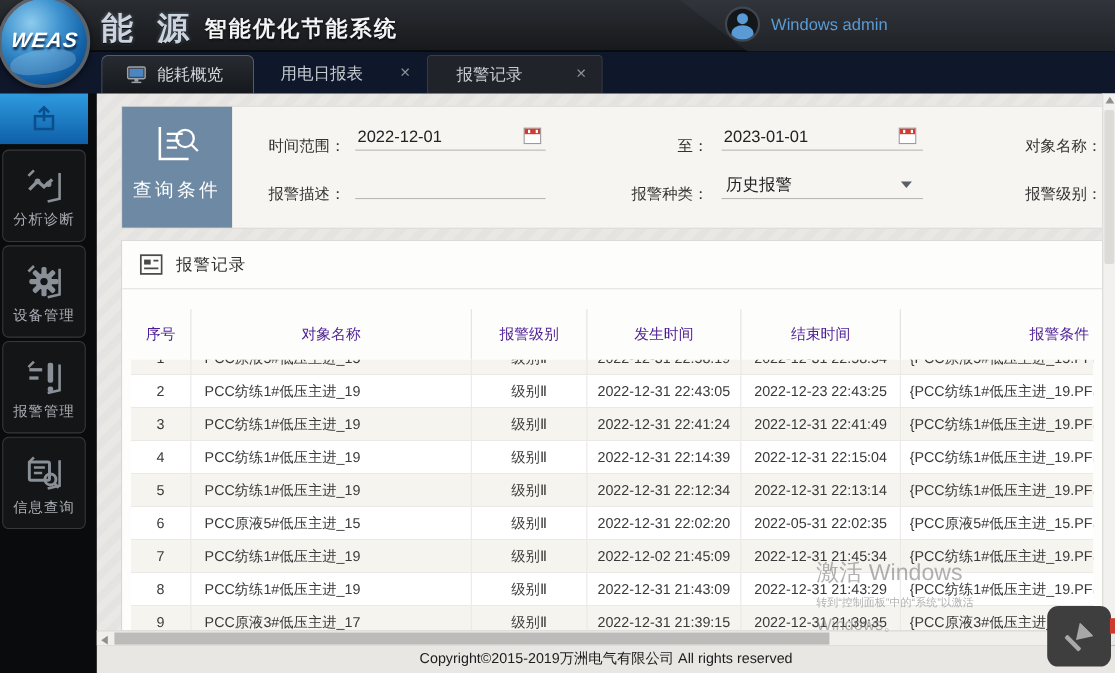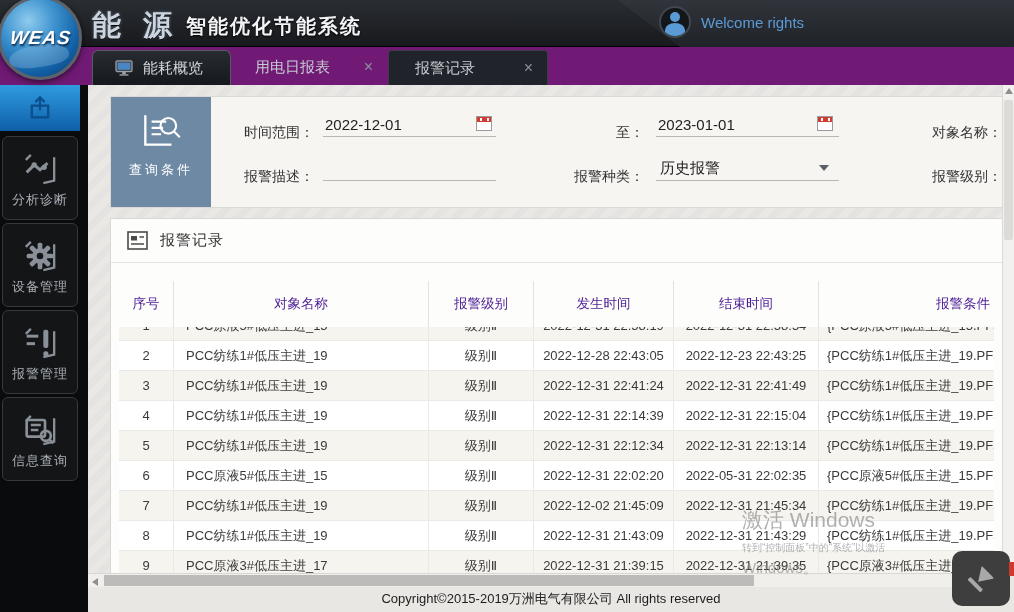--- a/index.html
+++ b/index.html
@@ -27,21 +27,21 @@
           letter-spacing:2px; text-shadow:0 1px 2px #000; }
   .avatar { position:absolute; left:659px; top:6px; width:32px; height:32px; border-radius:50%;
           background:#14171a; border:2px solid #40474f; overflow:hidden; }
   .avatar::before { content:""; position:absolute; left:9px; top:4px; width:10px; height:10px;
           border-radius:50%; background:#5b9bd5; }
   .avatar::after { content:""; position:absolute; left:4px; top:15px; width:20px; height:14px;
           border-radius:50% 50% 0 0; background:#5b9bd5; }
   .welcome { position:absolute; left:701px; top:14px; font-size:15px; color:#5b9bd5; }
 
   
-  .tabbar { position:absolute; left:0; top:47px; width:1014px; height:38px; background:#701a75; }
+  .tabbar { position:absolute; left:0; top:47px; width:1014px; height:38px; background:#0f172a; }
   .tab { position:absolute; top:3px; height:35px; display:flex; align-items:center; cursor:default; }
   .tab1 { left:92px; width:139px; background:linear-gradient(#282c32,#15181c);
           border:1px solid #575c63; border-bottom:none; border-radius:6px 6px 0 0; padding-left:22px; }
   .tab2 { left:233px; width:154px; padding-left:22px; }
   .tab3 { left:388px; width:160px; background:#20242a; border:1px solid #3a3f46; border-bottom:none;
           border-radius:4px 4px 0 0; padding-left:26px; }
   .tab-label { font-size:15px; color:#d6dae0; }
   .tab2 .tab-label, .tab3 .tab-label { color:#c7ccd2; }
   .tab-close { position:absolute; right:14px; top:8px; font-size:16px; color:#8d939a; line-height:18px; }
   .monitor-icon { width:18px; height:16px; margin-right:10px; }
@@ -69,21 +69,21 @@
           border-left:1px solid #dadad8; }
   .v-up { position:absolute; top:3px; left:2px; width:0; height:0; border-left:4px solid transparent;
           border-right:4px solid transparent; border-bottom:6px solid #8f8f8d; }
   .v-thumb { position:absolute; top:15px; left:1px; width:9px; height:140px; background:#dcdbd8; border-radius:2px; }
 
   
   .query-panel { position:absolute; left:22px; top:11px; width:893px; height:112px;
           background:#f7f5f2; border:1px solid #dbd9d6; }
   .qc-block { position:absolute; left:0; top:0; width:100px; height:110px; background:#6d89a3;
           display:flex; flex-direction:column; align-items:center; justify-content:flex-start; padding-top:12px; }
-  .qc-title { margin-top:10px; color:#fff; font-size:13px; letter-spacing:3px; }
+  .qc-title { margin-top:10px; color:#fff; font-size:17px; letter-spacing:3px; }
   .q-label { position:absolute; font-size:14px; color:#333; text-align:right; white-space:nowrap; }
   .q-input { position:absolute; height:24px; border:none; border-bottom:1px solid #b9b7b4;
           background:transparent; font-size:15px; color:#222; font-family:inherit; padding:0 2px; }
   .cal-icon { position:absolute; width:16px; height:15px; border:1px solid #9b9b9b; background:#fff; }
   .cal-icon::before { content:""; position:absolute; left:0; top:0; right:0; height:5px; background:#d23b2f; }
   .cal-icon::after { content:""; position:absolute; left:3px; top:1px; width:2px; height:3px;
           background:#fff; box-shadow:7px 0 0 #fff; }
   .q-select { position:absolute; height:24px; border-bottom:1px solid #b9b7b4; font-size:15px;
           color:#222; padding:2px 2px 0 4px; }
   .dd-arrow { position:absolute; right:10px; top:8px; width:0; height:0; border-left:5px solid transparent;
@@ -145,21 +145,21 @@
 </head>
 <body>
 
 <div id="app">
 
   <div class="header">
     <div class="header-light"></div>
     <div class="brand">能 源</div>
     <div class="app-title">智能优化节能系统</div>
     <div class="avatar"></div>
-    <div class="welcome">Welcome rights</div>
+    <div class="welcome">Windows admin</div>
   </div>
   <div class="logo">
     <span class="logo-text">WEAS</span>
   </div>
 
   <div class="tabbar">
     <div class="tab tab1">
       <svg class="monitor-icon" viewBox="0 0 20 18">
         <rect x="1" y="1" width="18" height="12" rx="1.5" fill="#46484c" stroke="#9aa2ab" stroke-width="1.4"></rect>
         <rect x="3" y="3" width="14" height="8" fill="#4a86c4"></rect>
@@ -299,21 +299,21 @@
               <div class="tcell c1">PCC原液5#低压主进_15</div>
               <div class="tcell c2">级别Ⅱ</div>
               <div class="tcell c3">2022-12-31 22:58:19</div>
               <div class="tcell c4">2022-12-31 22:58:54</div>
               <div class="tcell c5">{PCC原液5#低压主进_15.PFav}&lt;0.9</div>
             </div>
             <div class="trow">
               <div class="tcell c0">2</div>
               <div class="tcell c1">PCC纺练1#低压主进_19</div>
               <div class="tcell c2">级别Ⅱ</div>
-              <div class="tcell c3">2022-12-28 22:43:05</div>
+              <div class="tcell c3">2022-12-31 22:43:05</div>
               <div class="tcell c4">2022-12-23 22:43:25</div>
               <div class="tcell c5">{PCC纺练1#低压主进_19.PFav}&lt;0.9</div>
             </div>
             <div class="trow">
               <div class="tcell c0">3</div>
               <div class="tcell c1">PCC纺练1#低压主进_19</div>
               <div class="tcell c2">级别Ⅱ</div>
               <div class="tcell c3">2022-12-31 22:41:24</div>
               <div class="tcell c4">2022-12-31 22:41:49</div>
               <div class="tcell c5">{PCC纺练1#低压主进_19.PFav}&lt;0.9</div>

